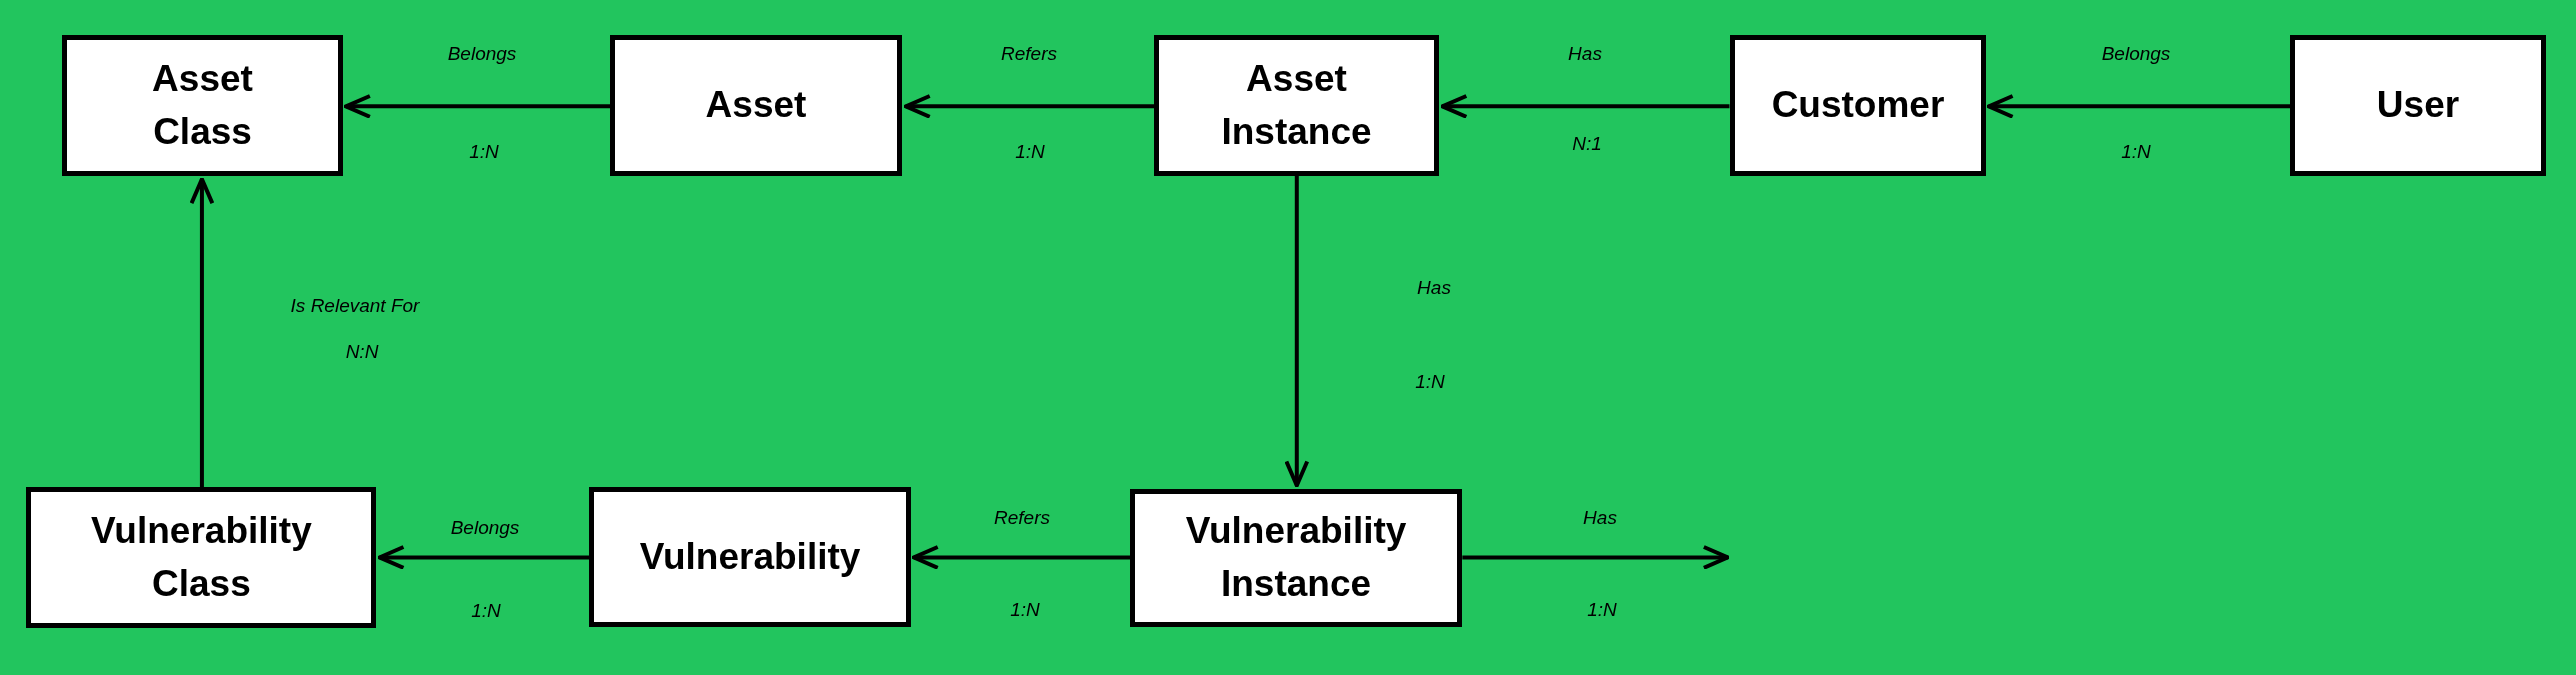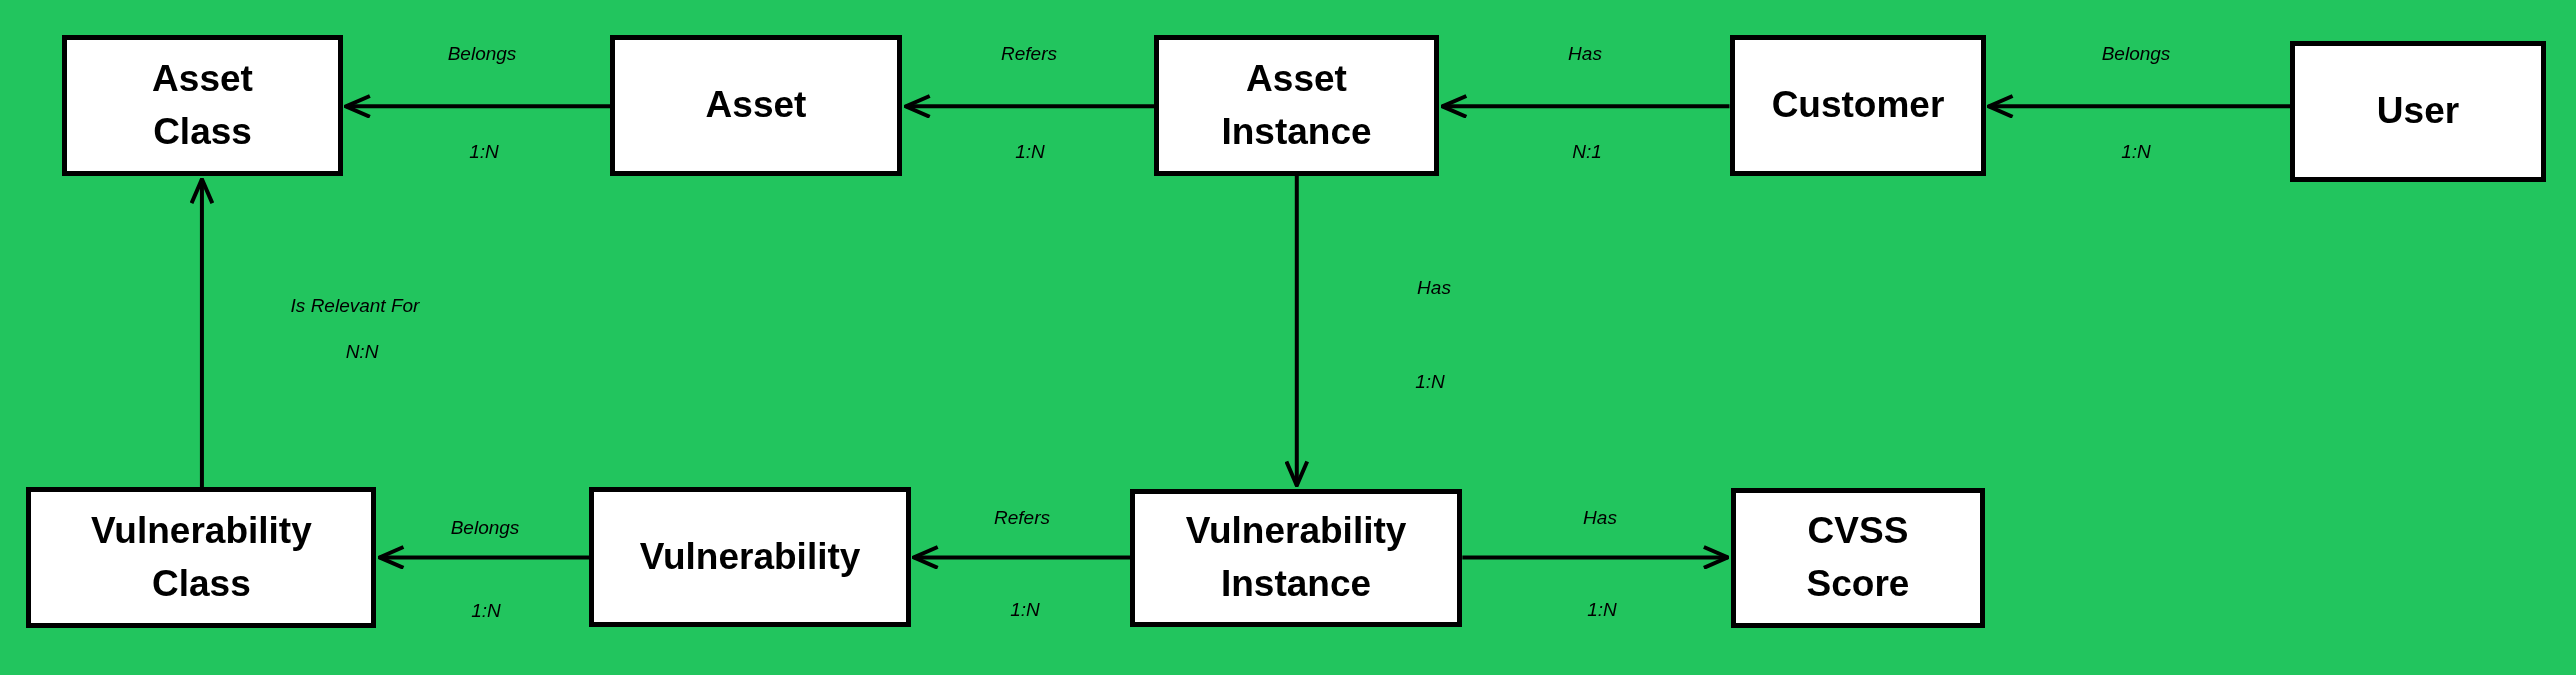--- a/index.html
+++ b/index.html
@@ -75,37 +75,35 @@
     <line class="edge-line" x1="1413" y1="697" x2="1142" y2="697" marker-end="url(#arrow)"></line>
     <line class="edge-line" x1="1828" y1="697" x2="2160" y2="697" marker-end="url(#arrow)"></line>
   </svg>
 
   <div class="entity" style="left:62px;   top:35px;  width:281px; height:141px;">Asset
 Class</div>
   <div class="entity" style="left:610px;  top:35px;  width:292px; height:141px;">Asset</div>
   <div class="entity" style="left:1154px; top:35px;  width:285px; height:141px;">Asset
 Instance</div>
   <div class="entity" style="left:1730px; top:35px;  width:256px; height:141px;">Customer</div>
-  <div class="entity" style="left:2290px; top:41px;  width:256px; height:141px;">User</div>
+  <div class="entity" style="left:2290px; top:35px;  width:256px; height:141px;">User</div>
   <div class="entity" style="left:26.4px;   top:487px; width:350px; height:141px;">Vulnerability
 Class</div>
   <div class="entity" style="left:589px;  top:487px; width:322px; height:140px;">Vulnerability</div>
   <div class="entity" style="left:1130px; top:489px; width:332px; height:138px;">Vulnerability
 Instance</div>
-  <div class="entity" style="left:1731px; top:488px; width:254px; height:140px;">CVSS
-Score</div>
 
   <div class="rel-label" style="left:482px;  top:54px;">Belongs</div>
   <div class="rel-label" style="left:484px;  top:152px;">1:N</div>
 
   <div class="rel-label" style="left:1029px; top:54px;">Refers</div>
   <div class="rel-label" style="left:1030px; top:152px;">1:N</div>
 
   <div class="rel-label" style="left:1585px; top:54px;">Has</div>
-  <div class="rel-label" style="left:1587px; top:152px;">N:1</div>
+  <div class="rel-label" style="left:1587px; top:144px;">N:1</div>
 
   <div class="rel-label" style="left:2136px; top:54px;">Belongs</div>
   <div class="rel-label" style="left:2136px; top:152px;">1:N</div>
 
   <div class="rel-label" style="left:355px;  top:306px;">Is Relevant For</div>
   <div class="rel-label" style="left:362px;  top:352px;">N:N</div>
 
   <div class="rel-label" style="left:1434px; top:288px;">Has</div>
   <div class="rel-label" style="left:1430px; top:382px;">1:N</div>
 

